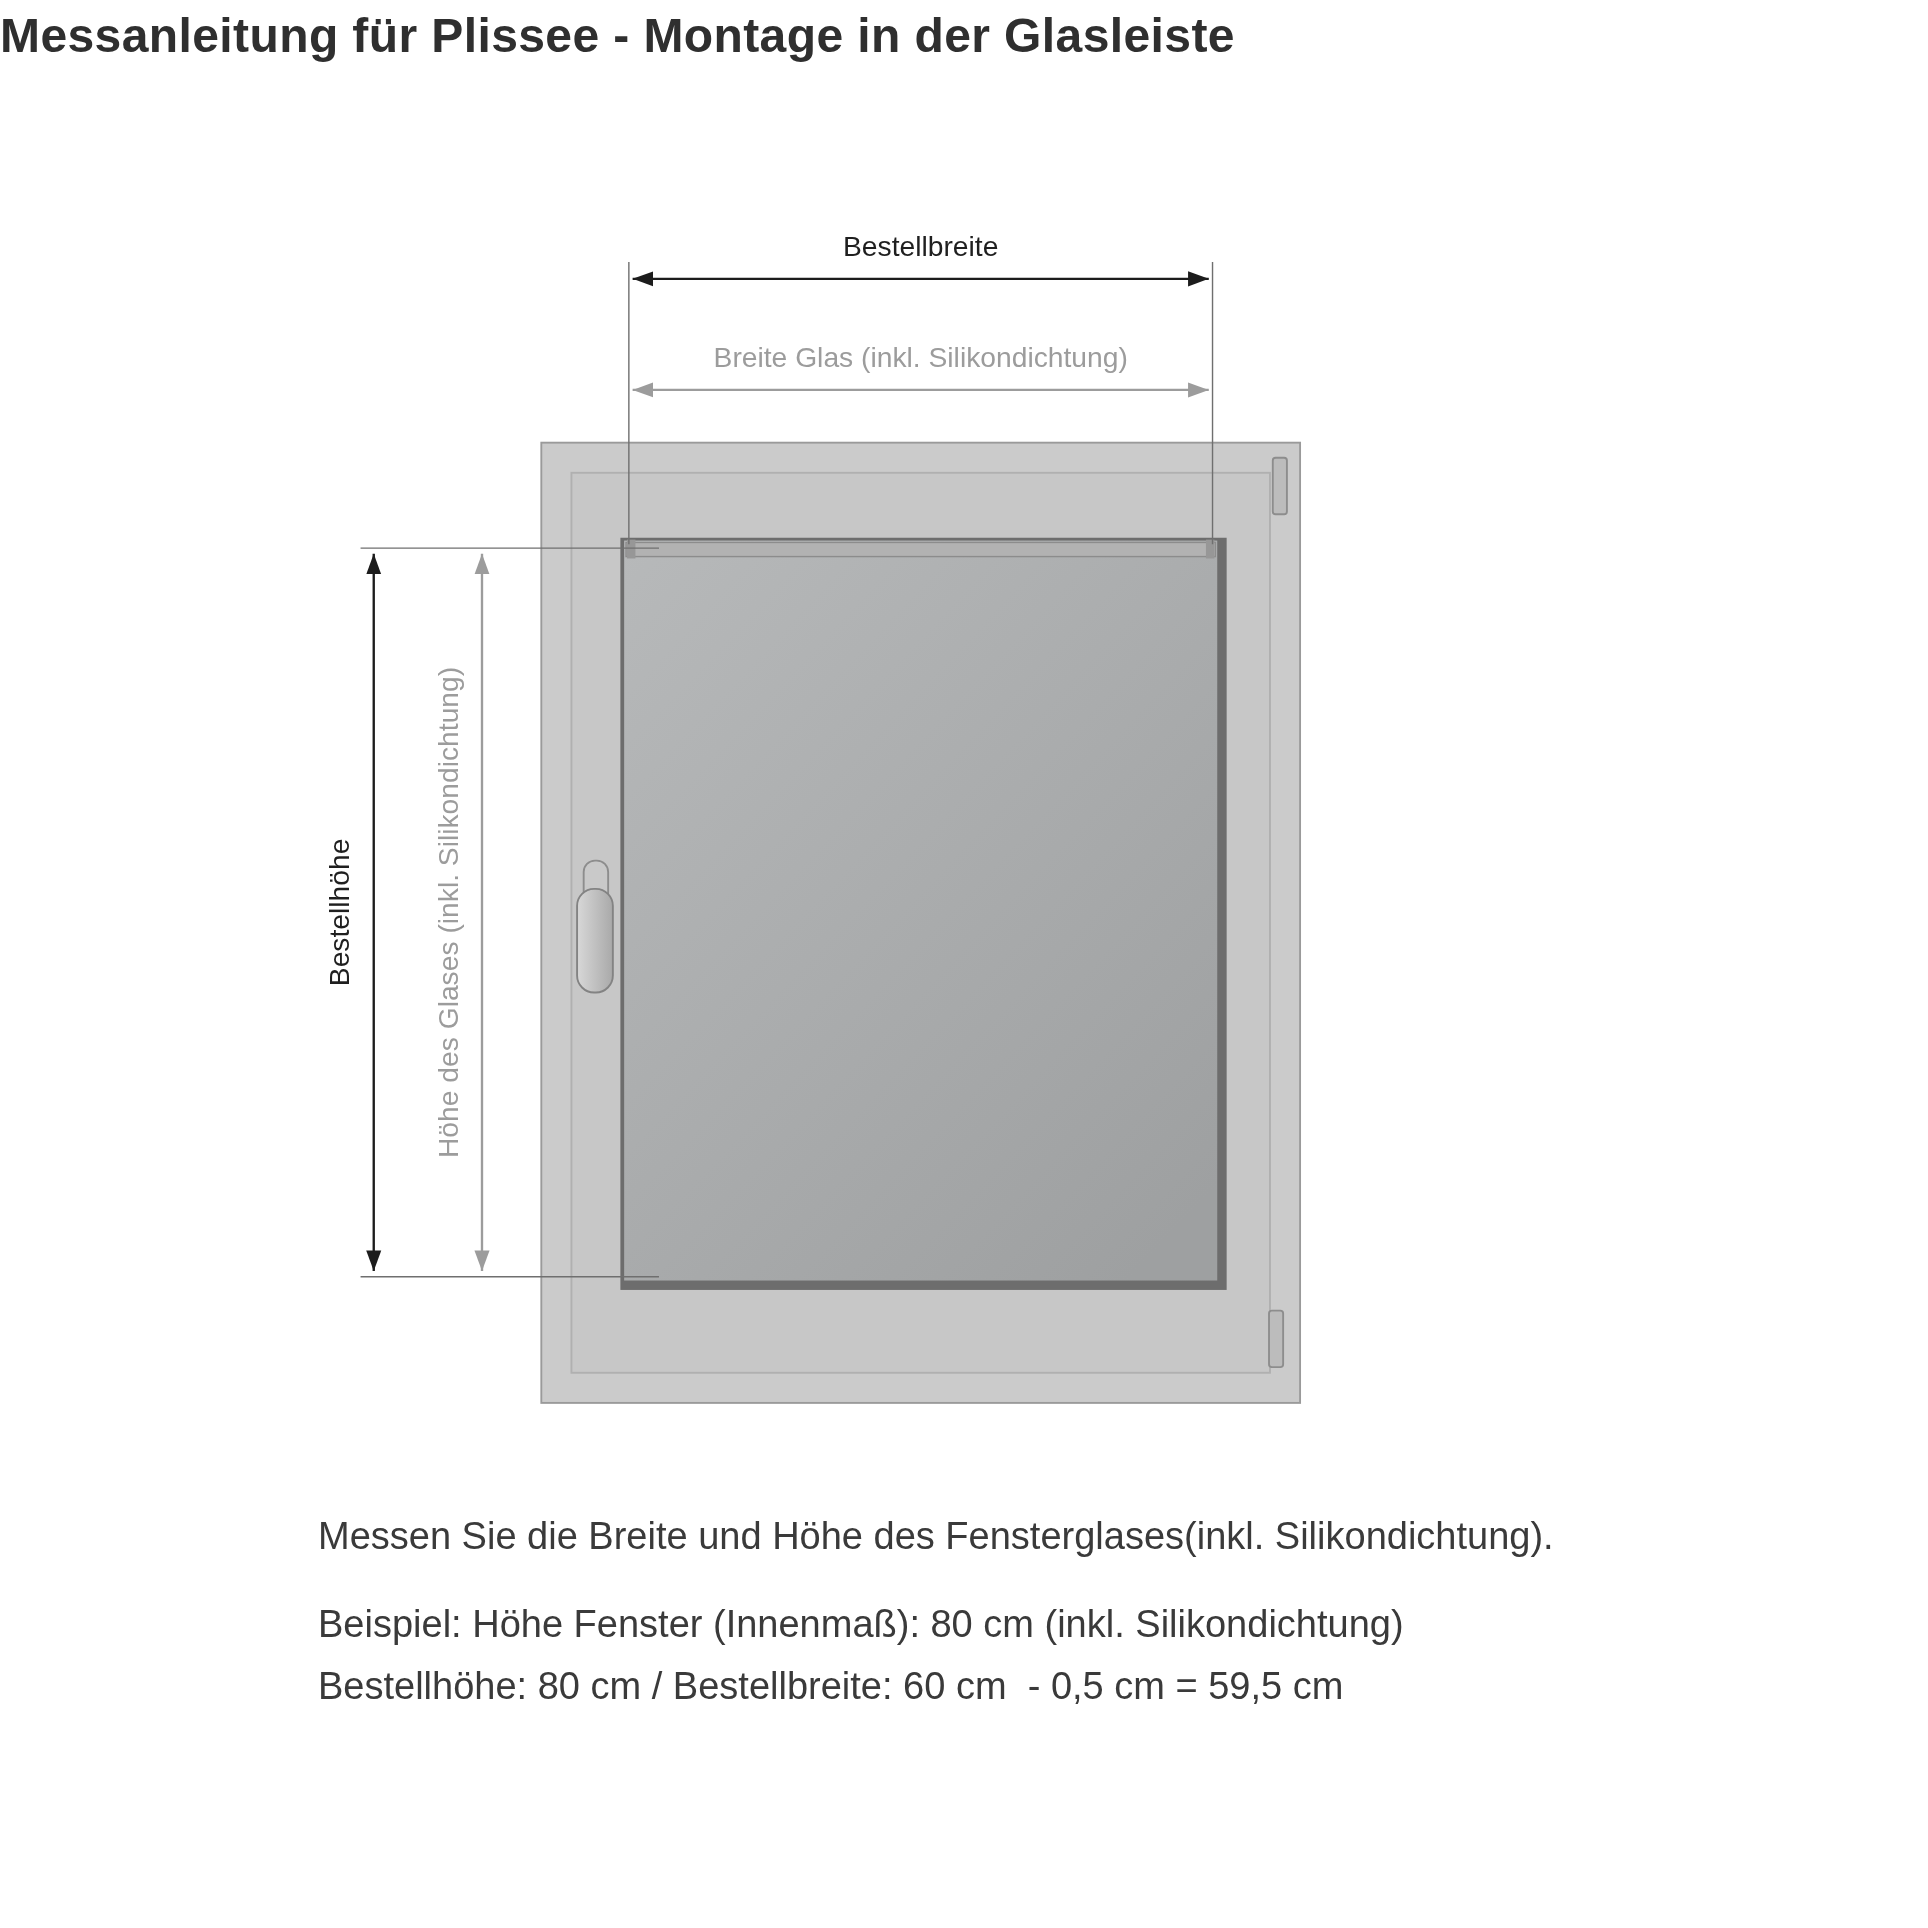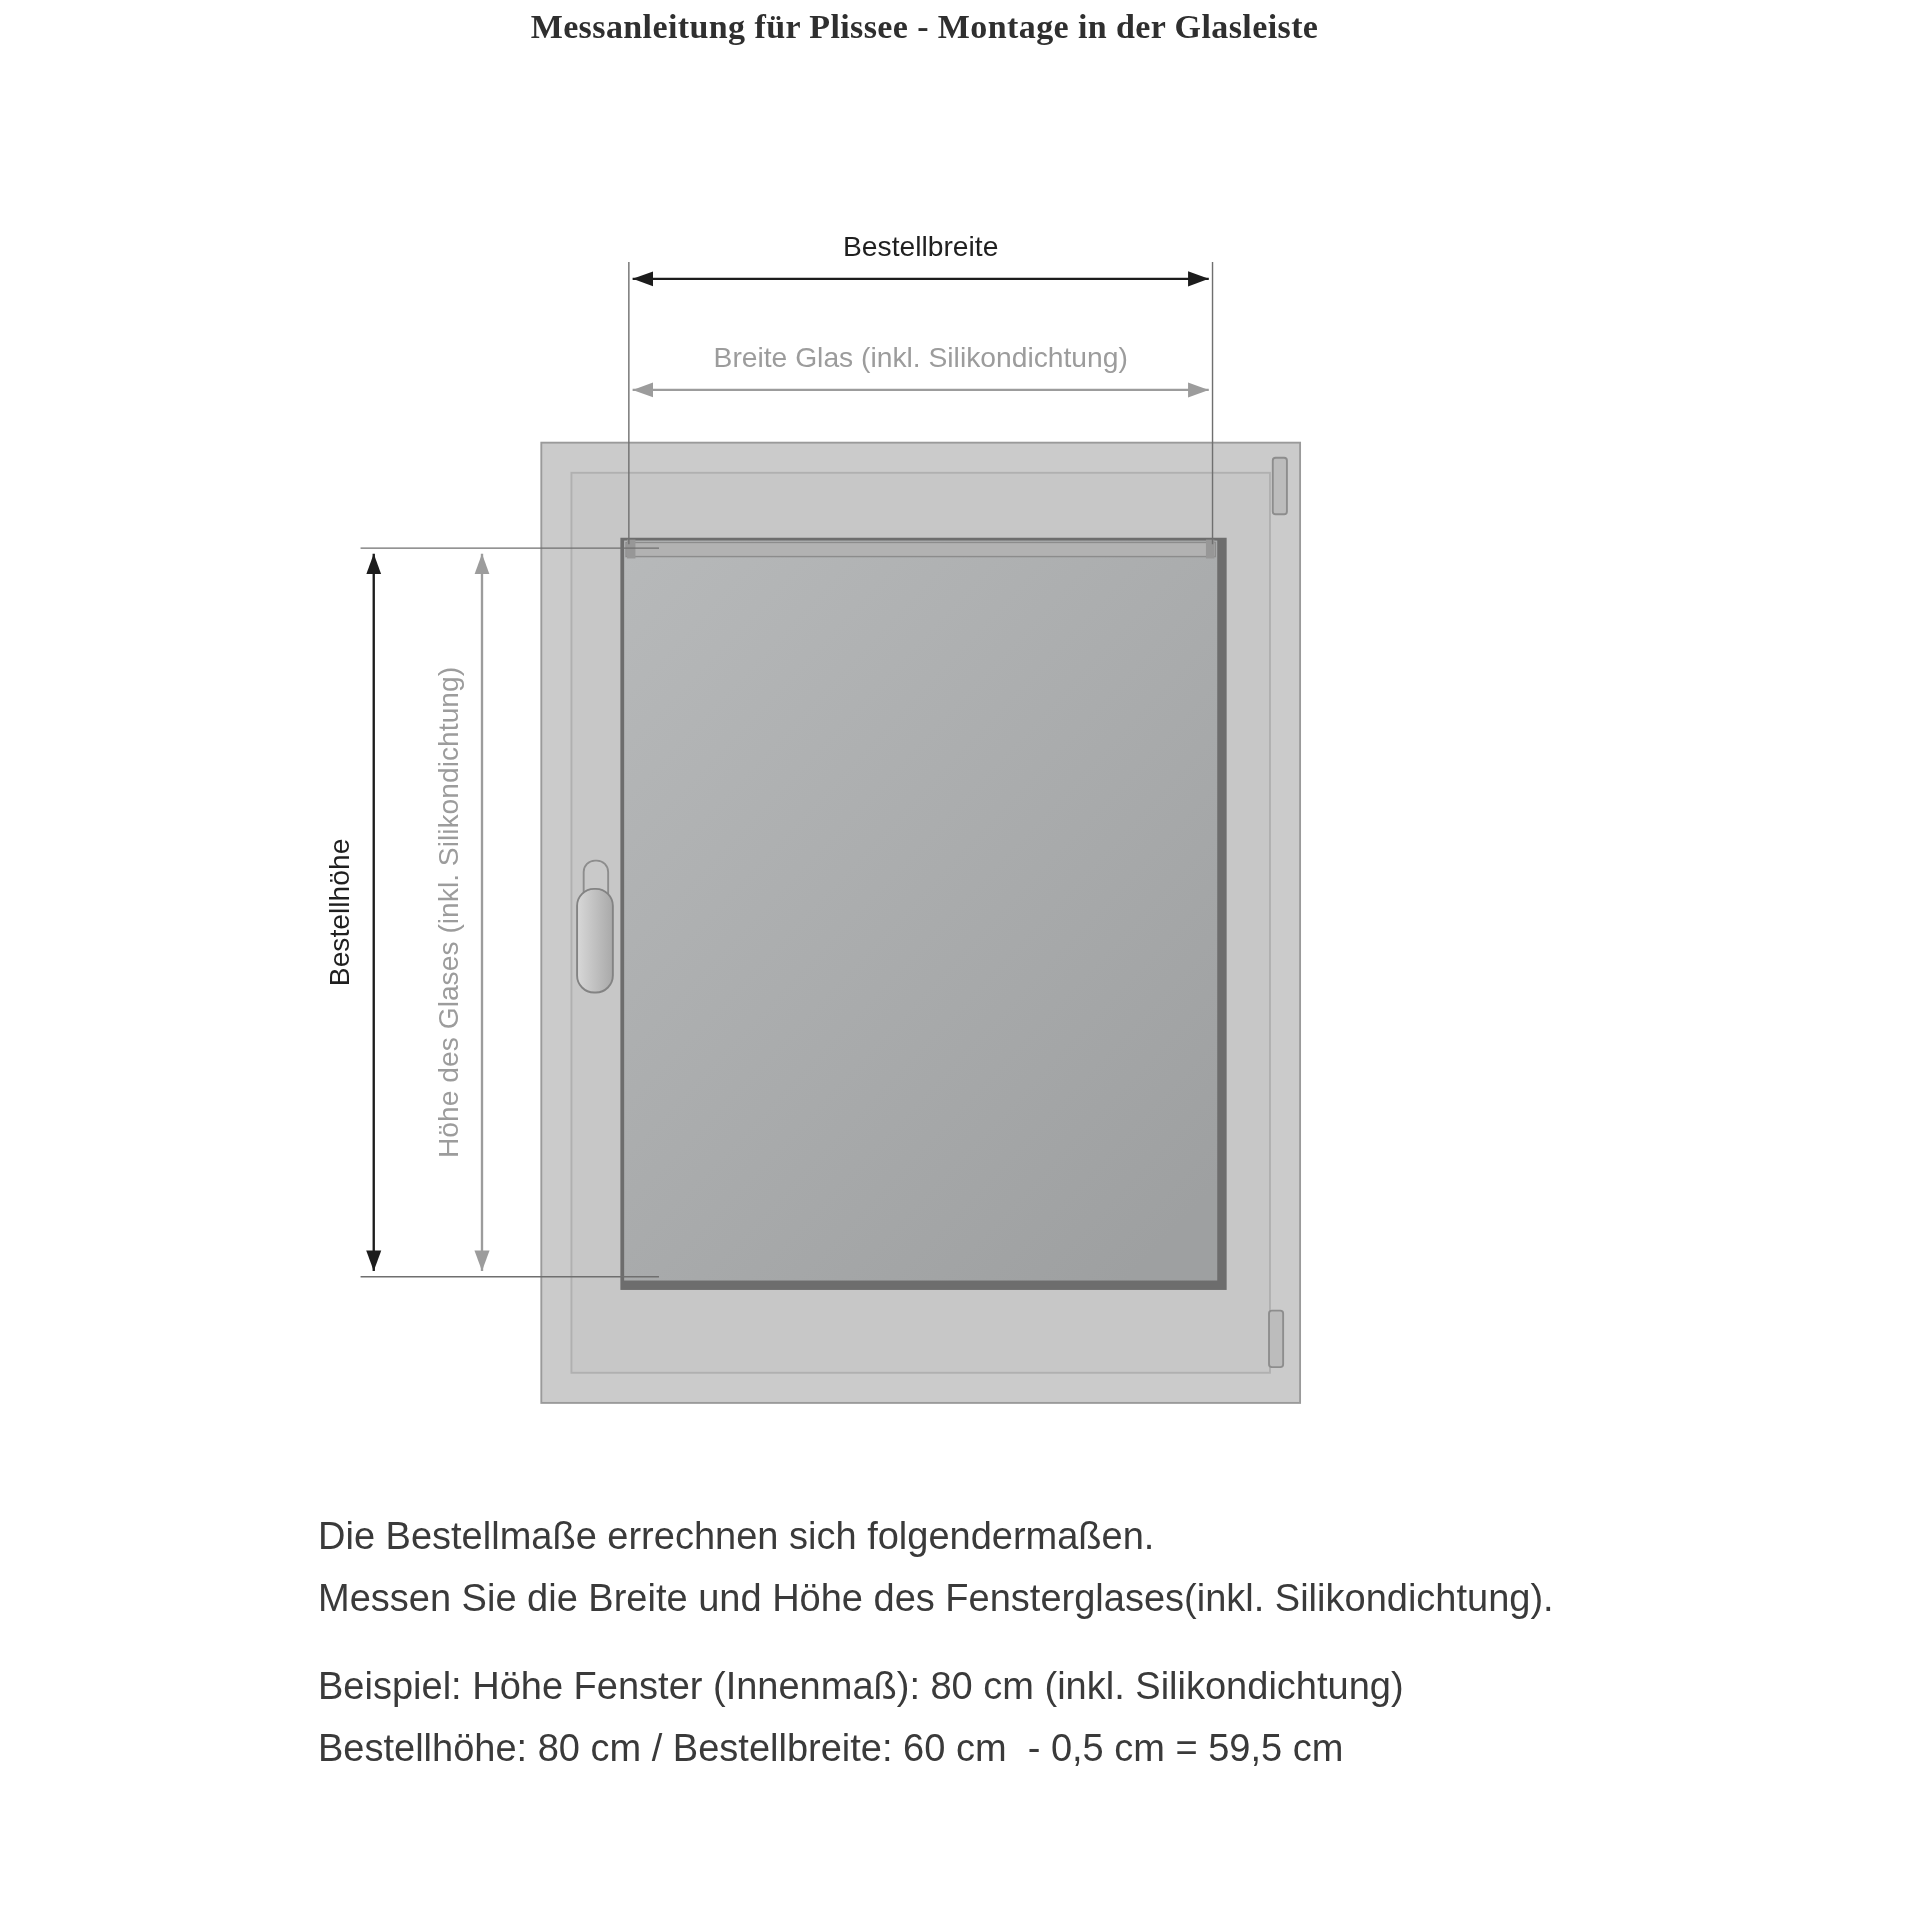--- a/index.html
+++ b/index.html
@@ -6,24 +6,22 @@
   html, body { background: #ffffff; }
   body {
     width: 1928px; height: 1928px;
     position: relative; overflow: hidden;
     font-family: "Liberation Sans", sans-serif;
   }
   .canvas { position: absolute; inset: 0; background: #ffffff; }
 
   .title {
     position: absolute; top: 7.5px; left: 0; width: 1849px;
-    text-align: center;
-    font-size: 34px; font-weight: 600; color: #2f2f2f;
+    font-size: 48px; font-weight: 600; color: #2f2f2f;
     letter-spacing: 0.4px;
-    font-family: Liberation Serif, serif;
   }
 
   .diagram { position: absolute; top: 0; left: 0; width: 1928px; height: 1469px; }
 
   .frame-outer { fill: var(--frame-fill, #cbcbcb); stroke: #9a9a9a; stroke-width: 2; }
   .frame-sash  { fill: #c7c7c7; stroke: #b0b0b0; stroke-width: 2; }
   .glass-bevel { fill: #6d6d6d; }
   .top-rail    { fill: #b2b2b2; stroke: #8c8c8c; stroke-width: 1.5; }
   .rail-cap    { fill: #979797; }
   .handle-plate{ fill: #c9c9c9; stroke: #8d8d8d; stroke-width: 2; }
@@ -113,20 +111,19 @@
       <text transform="translate(371 969) rotate(-90)" text-anchor="middle" class="lbl-dark">Bestellhöhe</text>
     </g>
 
     <g>
       <line x1="512" y1="588" x2="512" y2="1350" class="dim-gray" marker-start="url(#arrowGray)" marker-end="url(#arrowGray)"></line>
       <text transform="translate(486 969) rotate(-90)" text-anchor="middle" class="lbl-gray">Höhe des Glases (inkl. Silikondichtung)</text>
     </g>
   </svg>
 
   <div class="textblock">
-    <p>Die Bestellmaße errechnen sich folgendermaßen.</p>
     <p>Messen Sie die Breite und Höhe des Fensterglases(inkl. Silikondichtung).</p>
     <p class="example-first">Beispiel: Höhe Fenster (Innenmaß): 80 cm (inkl. Silikondichtung)</p>
     <p>Bestellhöhe: 80 cm / Bestellbreite: 60 cm  - 0,5 cm = 59,5 cm</p>
   </div>
 
 </div>
 
 
 </body></html>

